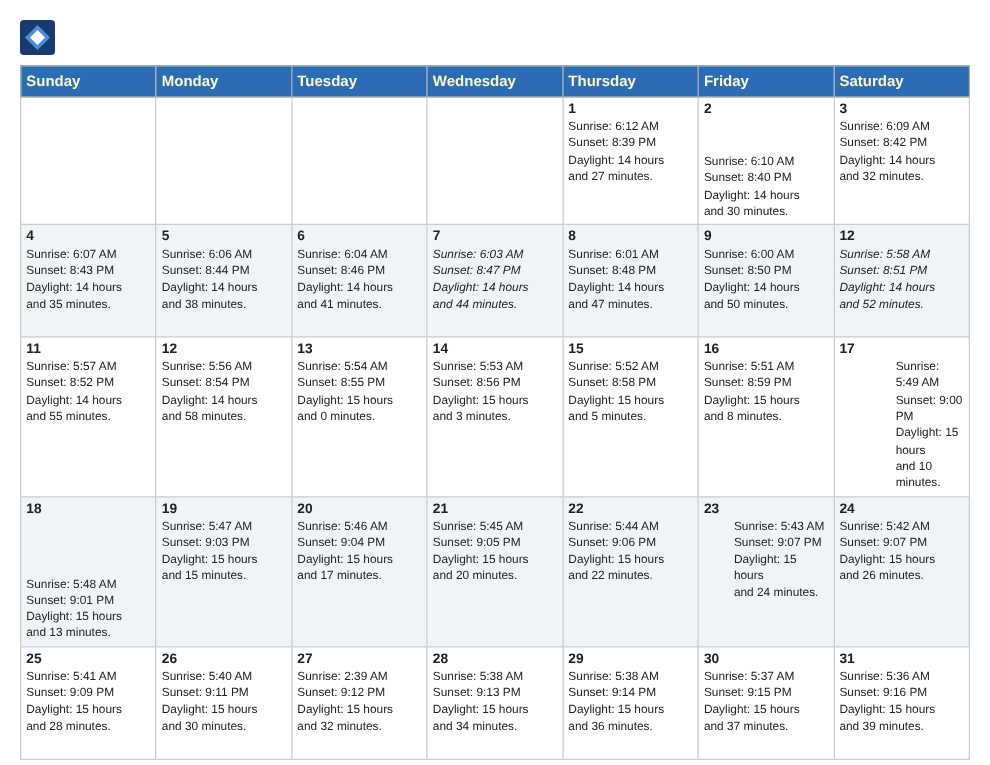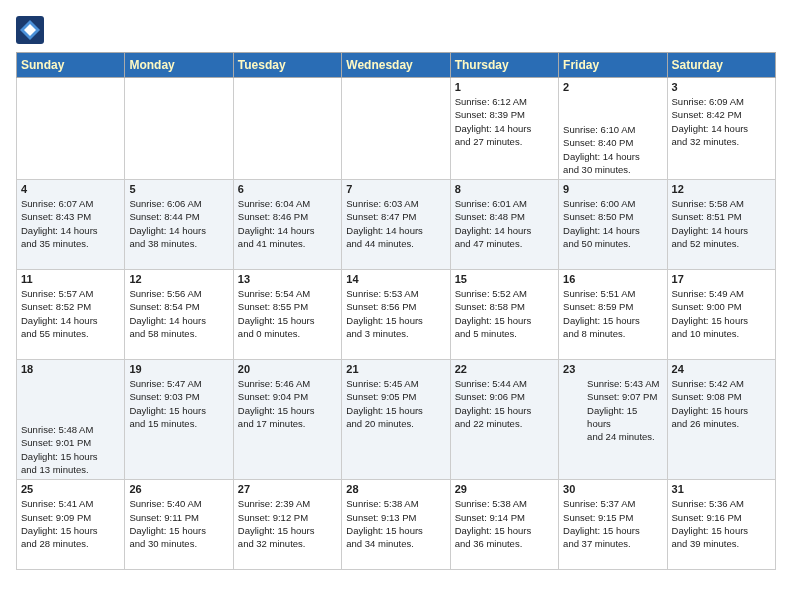--- a/index.html
+++ b/index.html
@@ -153,42 +153,42 @@
         </td>
         <td>
           <span class="day-num">6</span>
           <div class="day-info" style="white-space: pre-line;">Sunrise: 6:04 AM
 Sunset: 8:46 PM
 Daylight: 14 hours
 and 41 minutes.</div>
         </td>
         <td>
           <span class="day-num">7</span>
-          <div class="day-info" style="white-space: pre-line;">Sunrise: 6:03 AM
+          <div class="day-info" style="white-space: pre-line; font-style: italic;">Sunrise: 6:03 AM
 Sunset: 8:47 PM
 Daylight: 14 hours
 and 44 minutes.</div>
         </td>
         <td>
           <span class="day-num">8</span>
           <div class="day-info" style="white-space: pre-line;">Sunrise: 6:01 AM
 Sunset: 8:48 PM
 Daylight: 14 hours
 and 47 minutes.</div>
         </td>
         <td>
           <span class="day-num">9</span>
           <div class="day-info" style="white-space: pre-line;">Sunrise: 6:00 AM
 Sunset: 8:50 PM
 Daylight: 14 hours
 and 50 minutes.</div>
         </td>
         <td>
           <span class="day-num">12</span>
-          <div class="day-info" style="white-space: pre-line;">Sunrise: 5:58 AM
+          <div class="day-info" style="white-space: pre-line; font-style: italic;">Sunrise: 5:58 AM
 Sunset: 8:51 PM
 Daylight: 14 hours
 and 52 minutes.</div>
         </td>
       </tr>
       <tr>
         <td>
           <span class="day-num">11</span>
           <div class="day-info" style="white-space: pre-line;">Sunrise: 5:57 AM
 Sunset: 8:52 PM
@@ -225,21 +225,21 @@
         </td>
         <td>
           <span class="day-num">16</span>
           <div class="day-info" style="white-space: pre-line;">Sunrise: 5:51 AM
 Sunset: 8:59 PM
 Daylight: 15 hours
 and 8 minutes.</div>
         </td>
         <td>
           <span class="day-num">17</span>
-          <div class="day-info" style="white-space: pre-line;">Sunrise: 5:49 AM
+          <div class="day-info" style="white-space: pre-line; margin-left: 45px;">Sunrise: 5:49 AM
 Sunset: 9:00 PM
 Daylight: 15 hours
 and 10 minutes.</div>
         </td>
       </tr>
       <tr>
         <td>
           <span class="day-num">18</span>
           <div class="day-info" style="white-space: pre-line; margin-top: 48px;">Sunrise: 5:48 AM
 Sunset: 9:01 PM
@@ -277,21 +277,21 @@
         <td>
           <span class="day-num">23</span>
           <div class="day-info" style="white-space: pre-line; margin-left: 24px;">Sunrise: 5:43 AM
 Sunset: 9:07 PM
 Daylight: 15 hours
 and 24 minutes.</div>
         </td>
         <td>
           <span class="day-num">24</span>
           <div class="day-info" style="white-space: pre-line;">Sunrise: 5:42 AM
-Sunset: 9:08 PM
+Sunset: 9:07 PM
 Daylight: 15 hours
 and 26 minutes.</div>
         </td>
       </tr>
       <tr>
         <td>
           <span class="day-num">25</span>
           <div class="day-info" style="white-space: pre-line;">Sunrise: 5:41 AM
 Sunset: 9:09 PM
 Daylight: 15 hours

